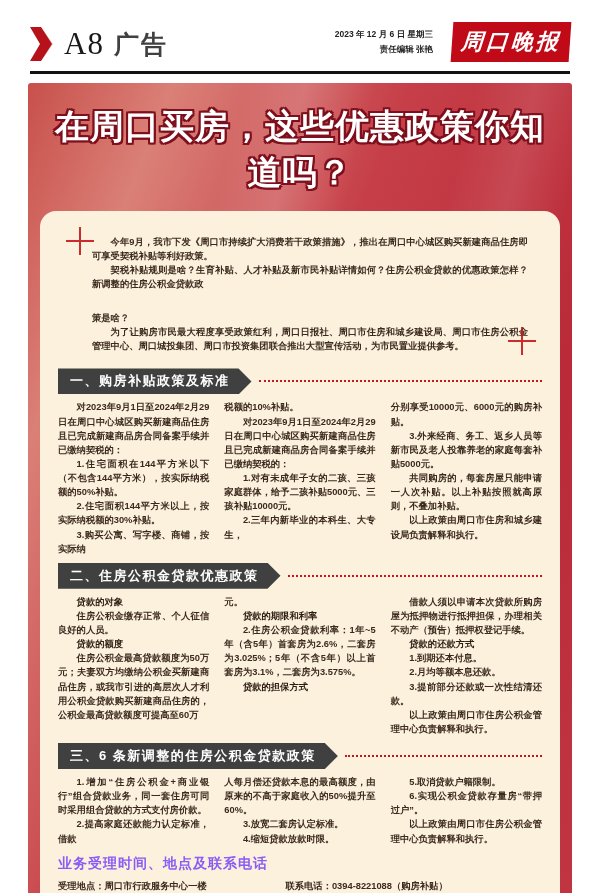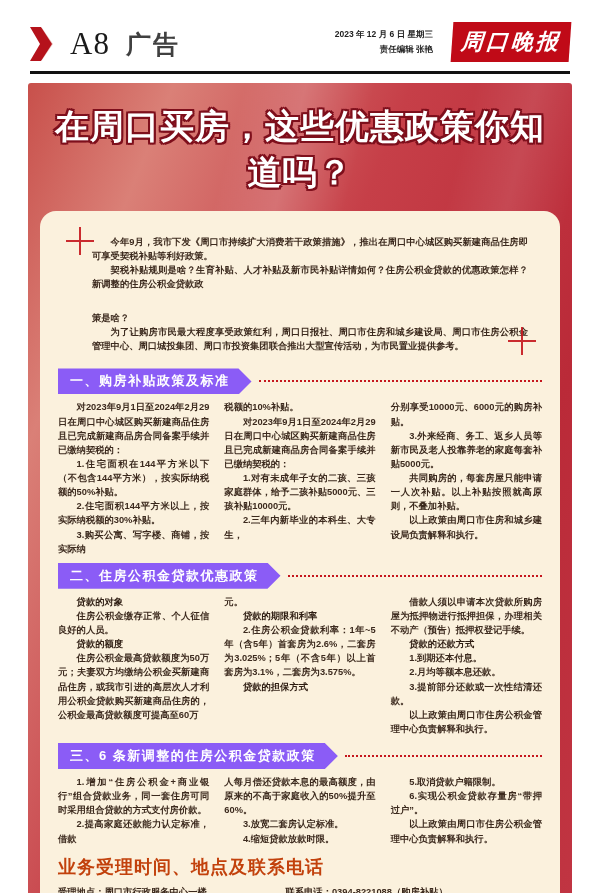--- a/index.html
+++ b/index.html
@@ -2,21 +2,21 @@
 <html><head>
 <meta charset="utf-8">
 <style>
   * { margin:0; padding:0; box-sizing:border-box; }
   html,body { width:600px; background:#fff; }
   body { font-family:"Liberation Sans", sans-serif; color:#222; }
   .page { width:600px; height:893px; background:#fff; overflow:hidden; position:relative; }
 
   
   .np-header { display:flex; justify-content:space-between; align-items:flex-end; padding:22px 30px 4px 30px; }
-  .hdr-left { display:flex; align-items:center; gap:10px; }
+  .hdr-left { display:flex; align-items:center; gap:4px; }
   .chevron-wrap { width:30px; height:34px; position:relative; }
   .edition { font-family:"Liberation Serif", serif; font-size:31px; color:#1a1a1a; letter-spacing:1px; }
   .section-name { font-size:25px; font-weight:900; color:#404040; letter-spacing:2px; padding-left:6px; }
   .hdr-right { display:flex; align-items:center; gap:19px; }
   .date-block { text-align:right; font-size:8.5px; line-height:1.8; color:#222; font-weight:600; }
   .masthead { background:#c00a17; color:#fff; padding:5px 9px; font-family:"DejaVu Serif", serif;
               font-style:italic; font-weight:bold; font-size:22px; letter-spacing:3px; transform:skewX(-4deg); }
   .rule { height:2.5px; background:#121212; margin:5px 30px 0 30px; }
 
   
@@ -41,31 +41,31 @@
 
   
   .intro { display:flex; gap:20px; padding:10px 14px 8px 34px;flex-direction:column; }
   .intro .col { flex:1; }
   .txt p { font-size:9.3px; line-height:1.52; text-align:justify; color:#3c2a1e;
            font-weight:600; text-indent:2em; }
   .txt p.flush { text-indent:0; }
   .txt p.bold { font-weight:900; color:#2e1d12; }
 
   .ribbon-row { display:flex; align-items:center; gap:7px; margin:7px 0 6px 0; }
-  .ribbon { background:#8b5cf6; color:#fff; font-weight:900; font-size:13px; letter-spacing:1.5px;
+  .ribbon { background:#404040; color:#fff; font-weight:900; font-size:13px; letter-spacing:1.5px;
             padding:4px 22px 4px 12px;
             clip-path:polygon(0 0, calc(100% - 13px) 0, 100% 50%, calc(100% - 13px) 100%, 0 100%); }
   .dotline { flex:1; border-top:2.6px dotted #c5161d; height:0; }
 
   .cols3 { display:flex; gap:15px; }
   .cols3 .col { flex:1; }
 
   
   .contact { margin-top:9px; }
-  .contact-title { font-size:18px; font-weight:900; color:#c2410c; letter-spacing:1px; margin:4px 0 6px 0; }
+  .contact-title { font-size:14px; font-weight:900; color:#8b5cf6; letter-spacing:1px; margin:4px 0 6px 0; }
   .contact-body { display:flex; }
   .contact-col { font-size:9.8px; font-weight:800; color:#222; line-height:1.75; }
   .contact-col.left { width:47%; }
   .contact-col.right p:nth-child(2) { padding-left:56px; }
   .contact-col p { text-indent:0; }
 
   
   .slogan-row { display:flex; align-items:flex-end; justify-content:space-between;
                 height:78px; padding:0 0 0 14px; position:relative;
                 background:radial-gradient(ellipse at 75% 115%, #f5dcd2 0%, rgba(245,220,210,0) 62%); }

